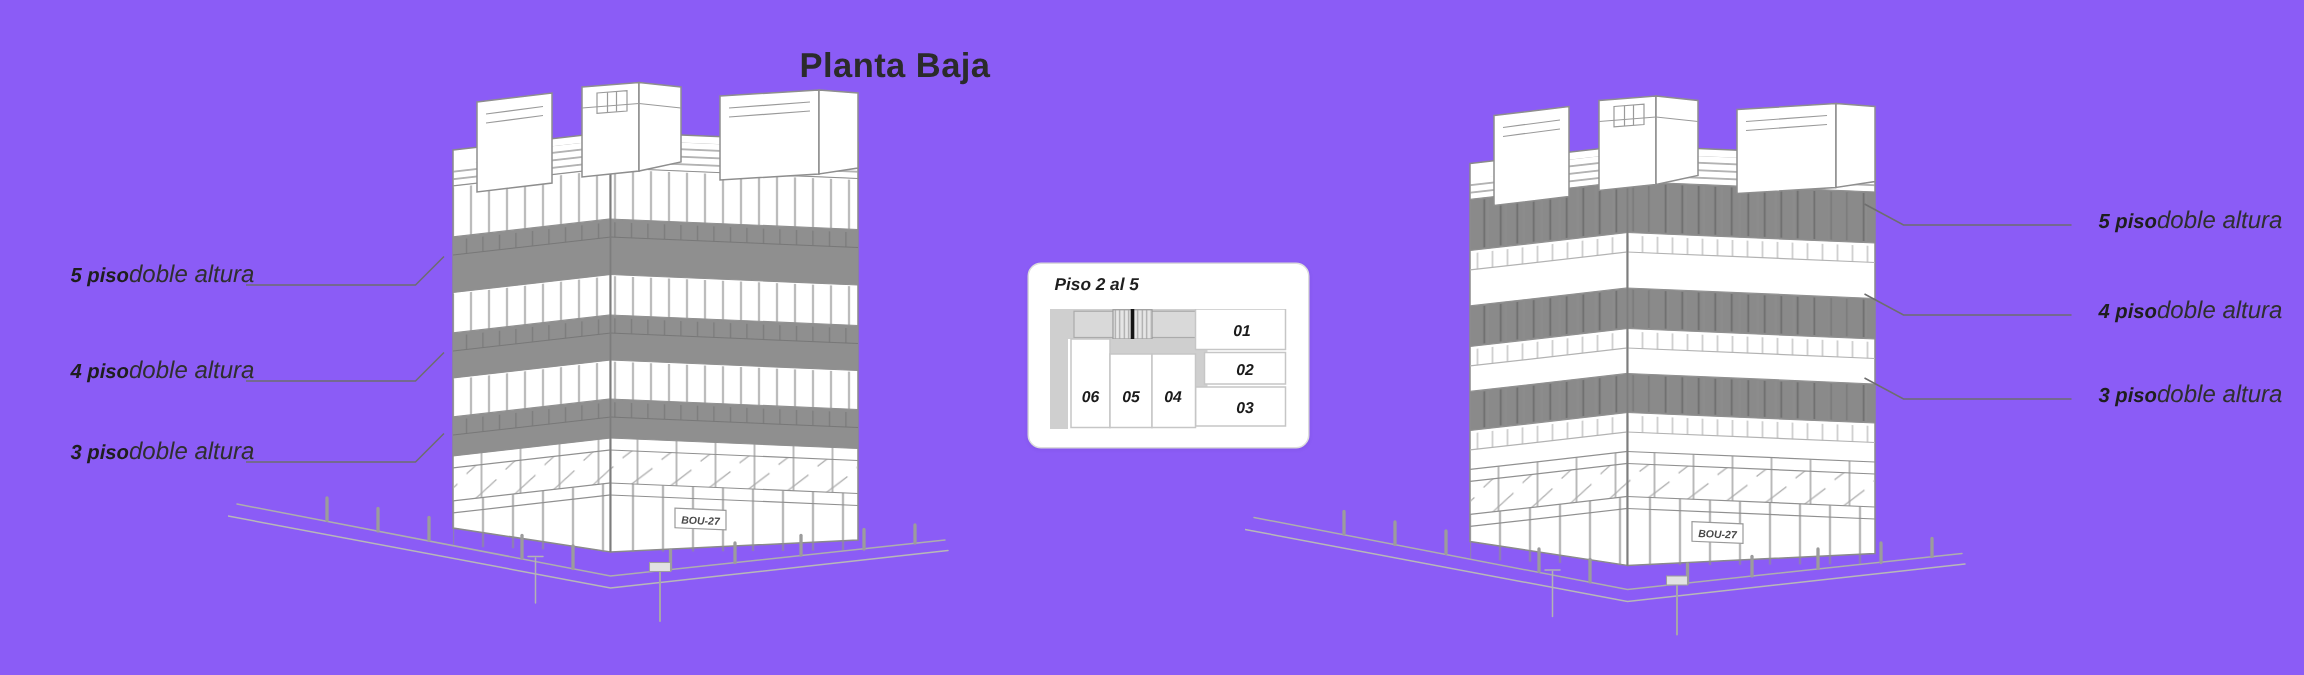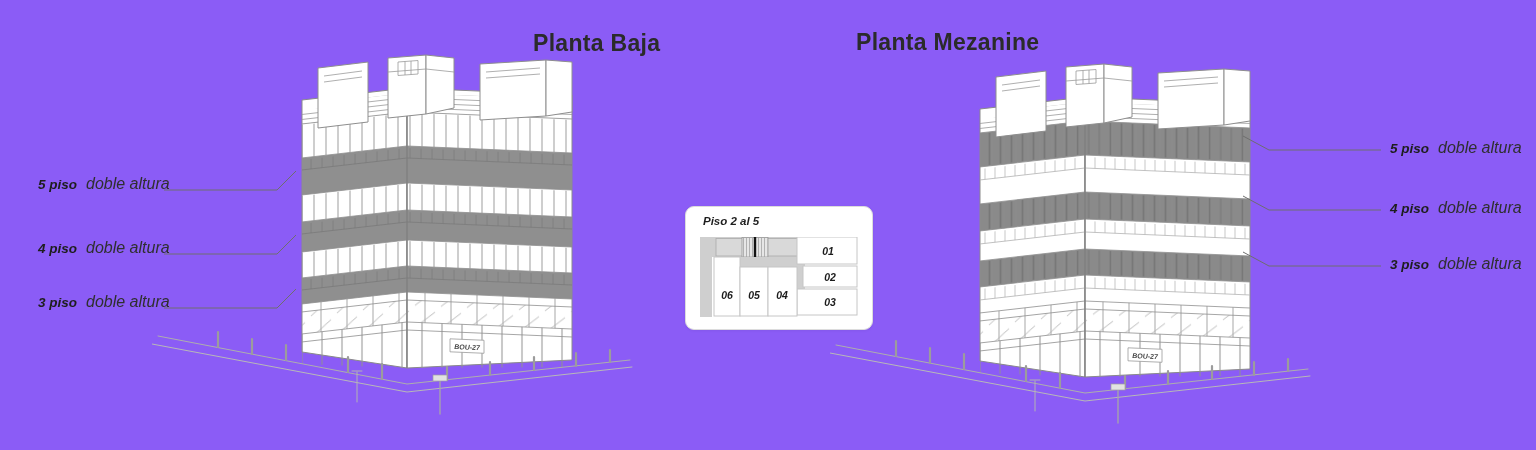--- a/index.html
+++ b/index.html
@@ -1,25 +1,25 @@
 <!DOCTYPE html>
 <html><head>
 <meta charset="utf-8">
 <style>
   html,body{margin:0;padding:0;background:#ffffff;}
   .stage{position:relative;width:1536px;height:450px;background:#8b5cf6;overflow:hidden;
          font-family:"Liberation Sans", sans-serif;color:#2b2b2b;}
   .panel-title{position:absolute;font-size:23px;font-weight:600;letter-spacing:.3px;color:#2b2b2b;white-space:nowrap;}
   .bldg{position:absolute;}
   .leader{position:absolute;overflow:visible;}
-  .flabel{position:absolute;display:flex;align-items:baseline;white-space:nowrap;}
+  .flabel{position:absolute;display:flex;align-items:baseline;white-space:nowrap;text-align:right;}
   .flabel .floor{font-weight:bold;font-style:italic;font-size:13.5px;color:#1e1e1e;width:48px;}
   .flabel .note{font-style:italic;font-size:16px;color:#2f2f2f;}
   .plan-card{position:absolute;left:685px;top:175px;width:188px;height:124px;background:#fff;
-             border:1px solid #dcdcdc;border-radius:9px;box-shadow:0 1px 3px rgba(0,0,0,.05);box-sizing:border-box;margin-top:31px;}
+             border:1px solid #dcdcdc;border-radius:9px;box-shadow:0 1px 3px rgba(0,0,0,.05);box-sizing:border-box;}
   .plan-title{position:absolute;left:17px;top:8px;font-weight:bold;font-style:italic;font-size:11.5px;color:#1e1e1e;}
   .plan-svg{position:absolute;left:14px;top:30px;}
   .plan-num{font-weight:bold;font-style:italic;font-size:10.5px;fill:#1b1b1b;}
 </style>
 </head>
 <body>
 
 <div class="stage">
 
   <svg width="0" height="0" style="position:absolute" aria-hidden="true">
@@ -207,21 +207,20 @@
           <path d="M288,381 L288,414" stroke="#a8a8a8" stroke-width="1.3"></path>
           <rect x="281" y="375" width="14" height="6" fill="#e2e2e2" stroke="#9e9e9e" stroke-width="0.7"></rect>
           <path d="M205,372 L205,402" stroke="#b3b3b3" stroke-width="1"></path>
           <line x1="200" y1="371" x2="210" y2="371" stroke="#b3b3b3" stroke-width="1"></line>
         </g>
       </g>
     </defs>
   </svg>
 
   <div class="panel-title" style="left:533px;top:30px">Planta Baja</div>
-  <div class="panel-title" style="left:856px;top:29px">Planta Mezanine</div>
 
   <svg class="bldg" style="left:152px;top:0px" width="500" height="430" viewBox="0 0 500 430">
     <use href="#shell"></use>
       <use href="#bandsA"></use>
       <use href="#blines"></use>
   </svg>
 
   <svg class="bldg" style="left:830px;top:9px" width="500" height="430" viewBox="0 0 500 430">
     <use href="#shell"></use>
       <use href="#bandsB"></use>

